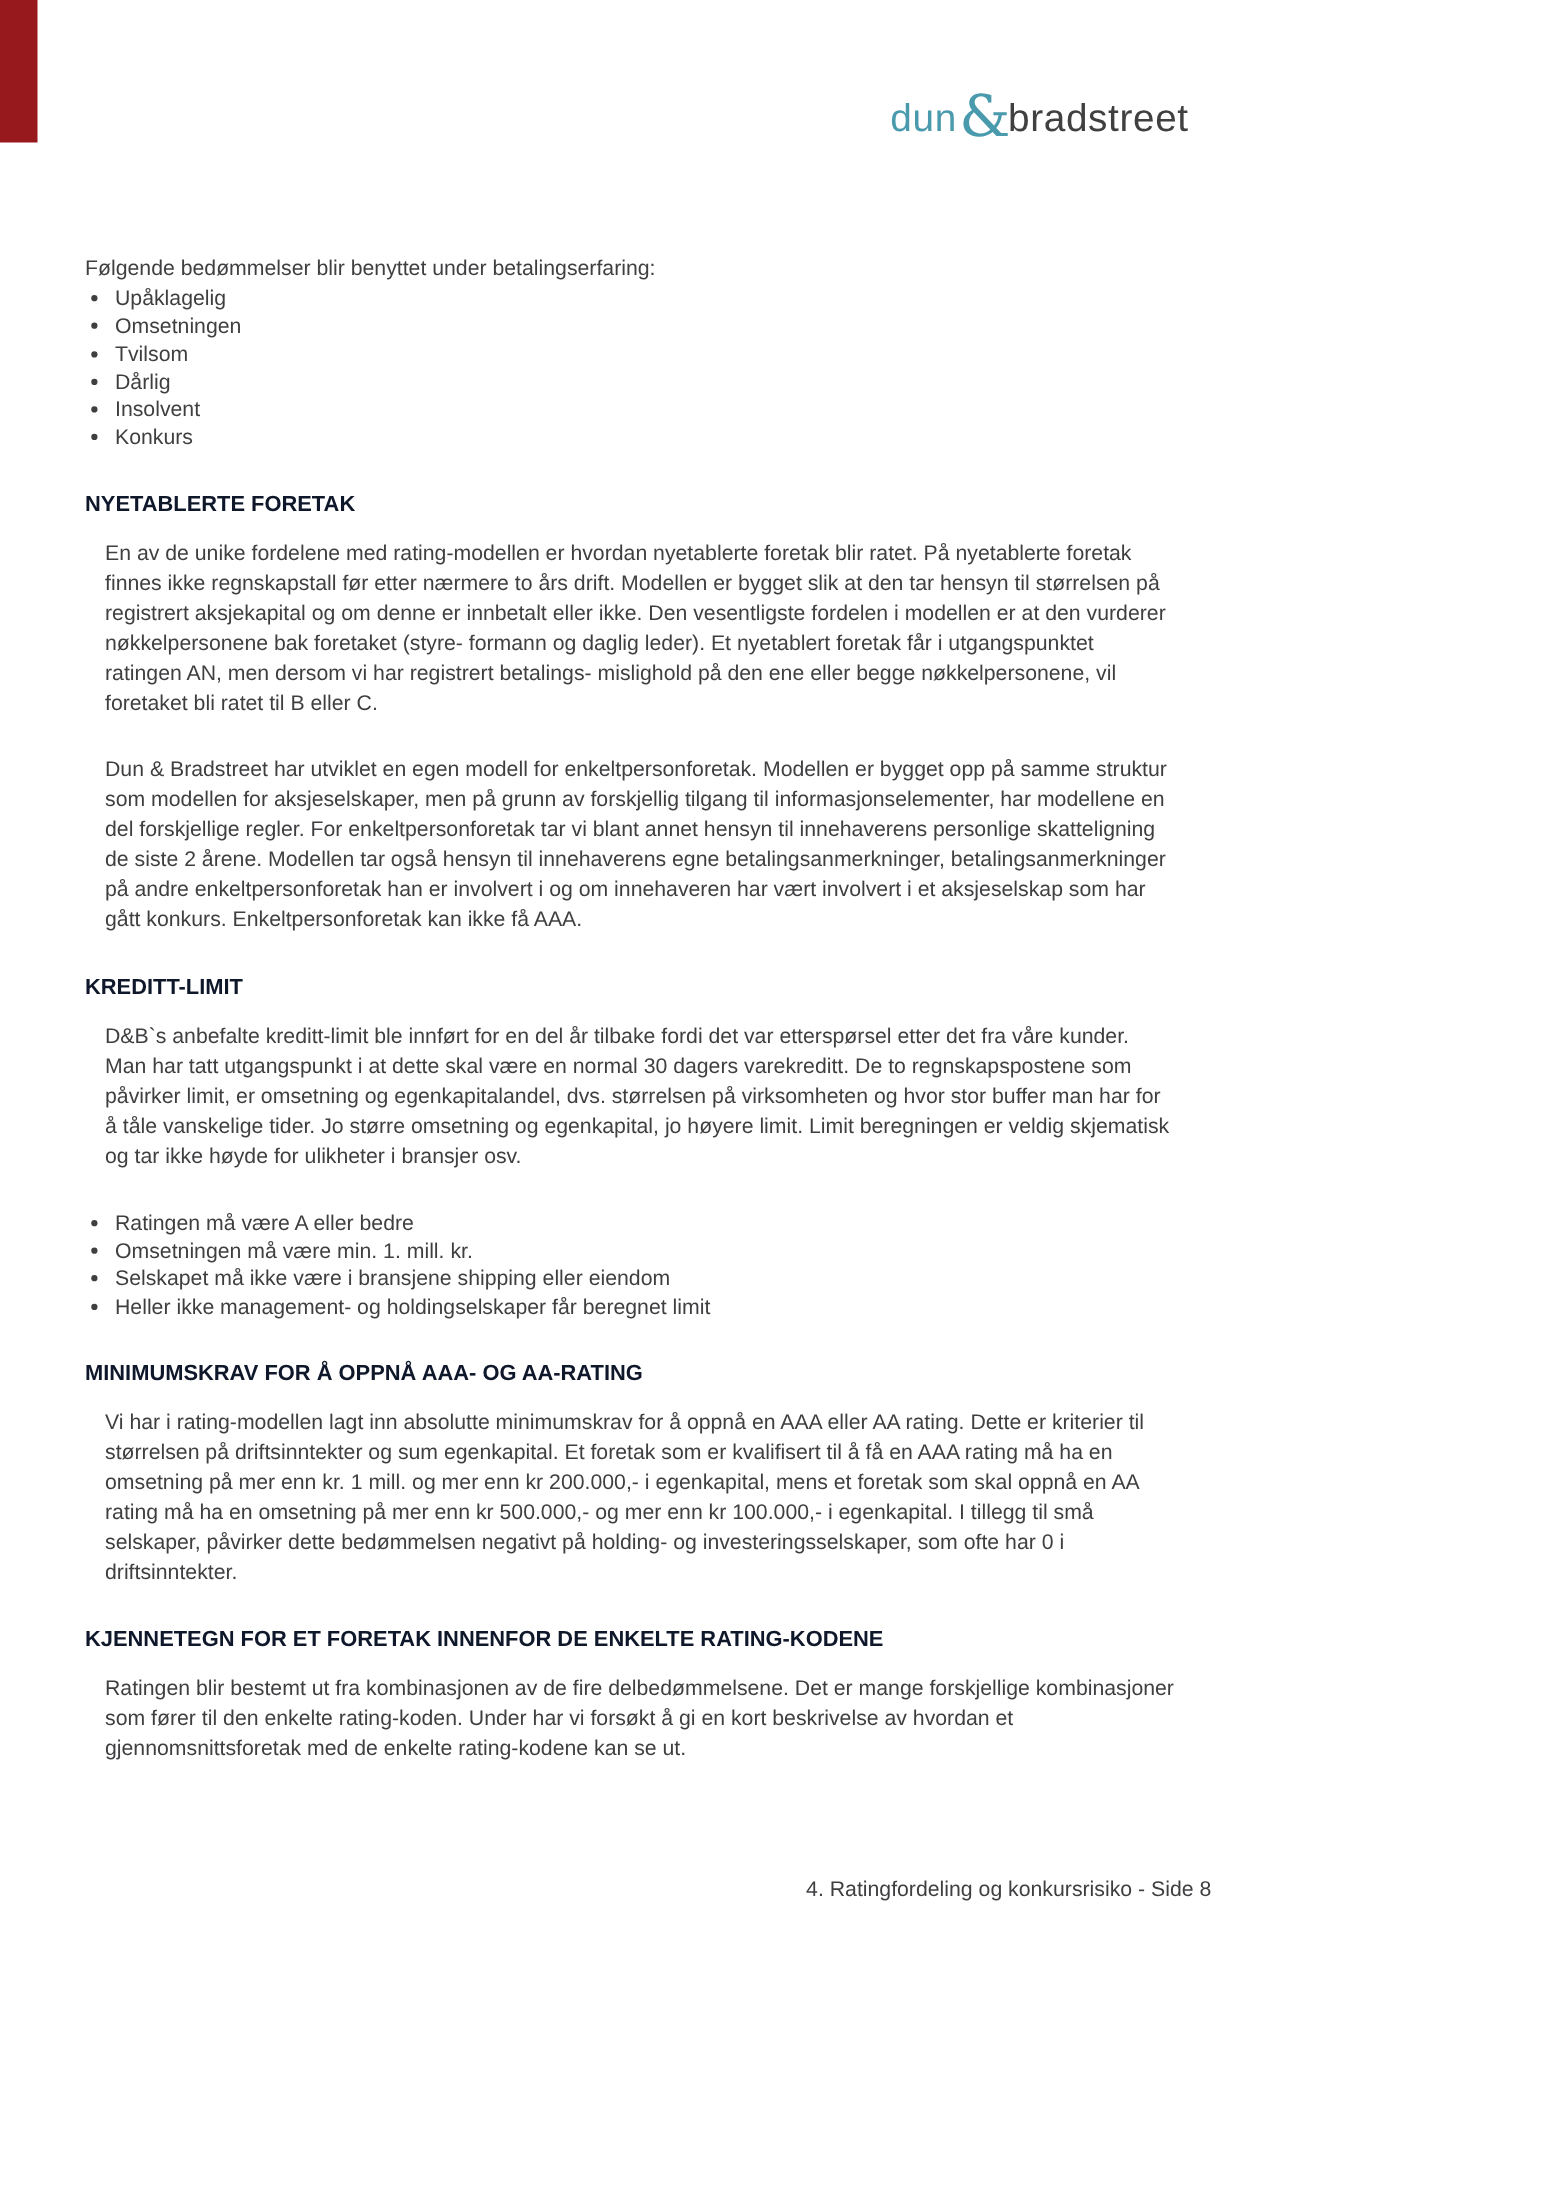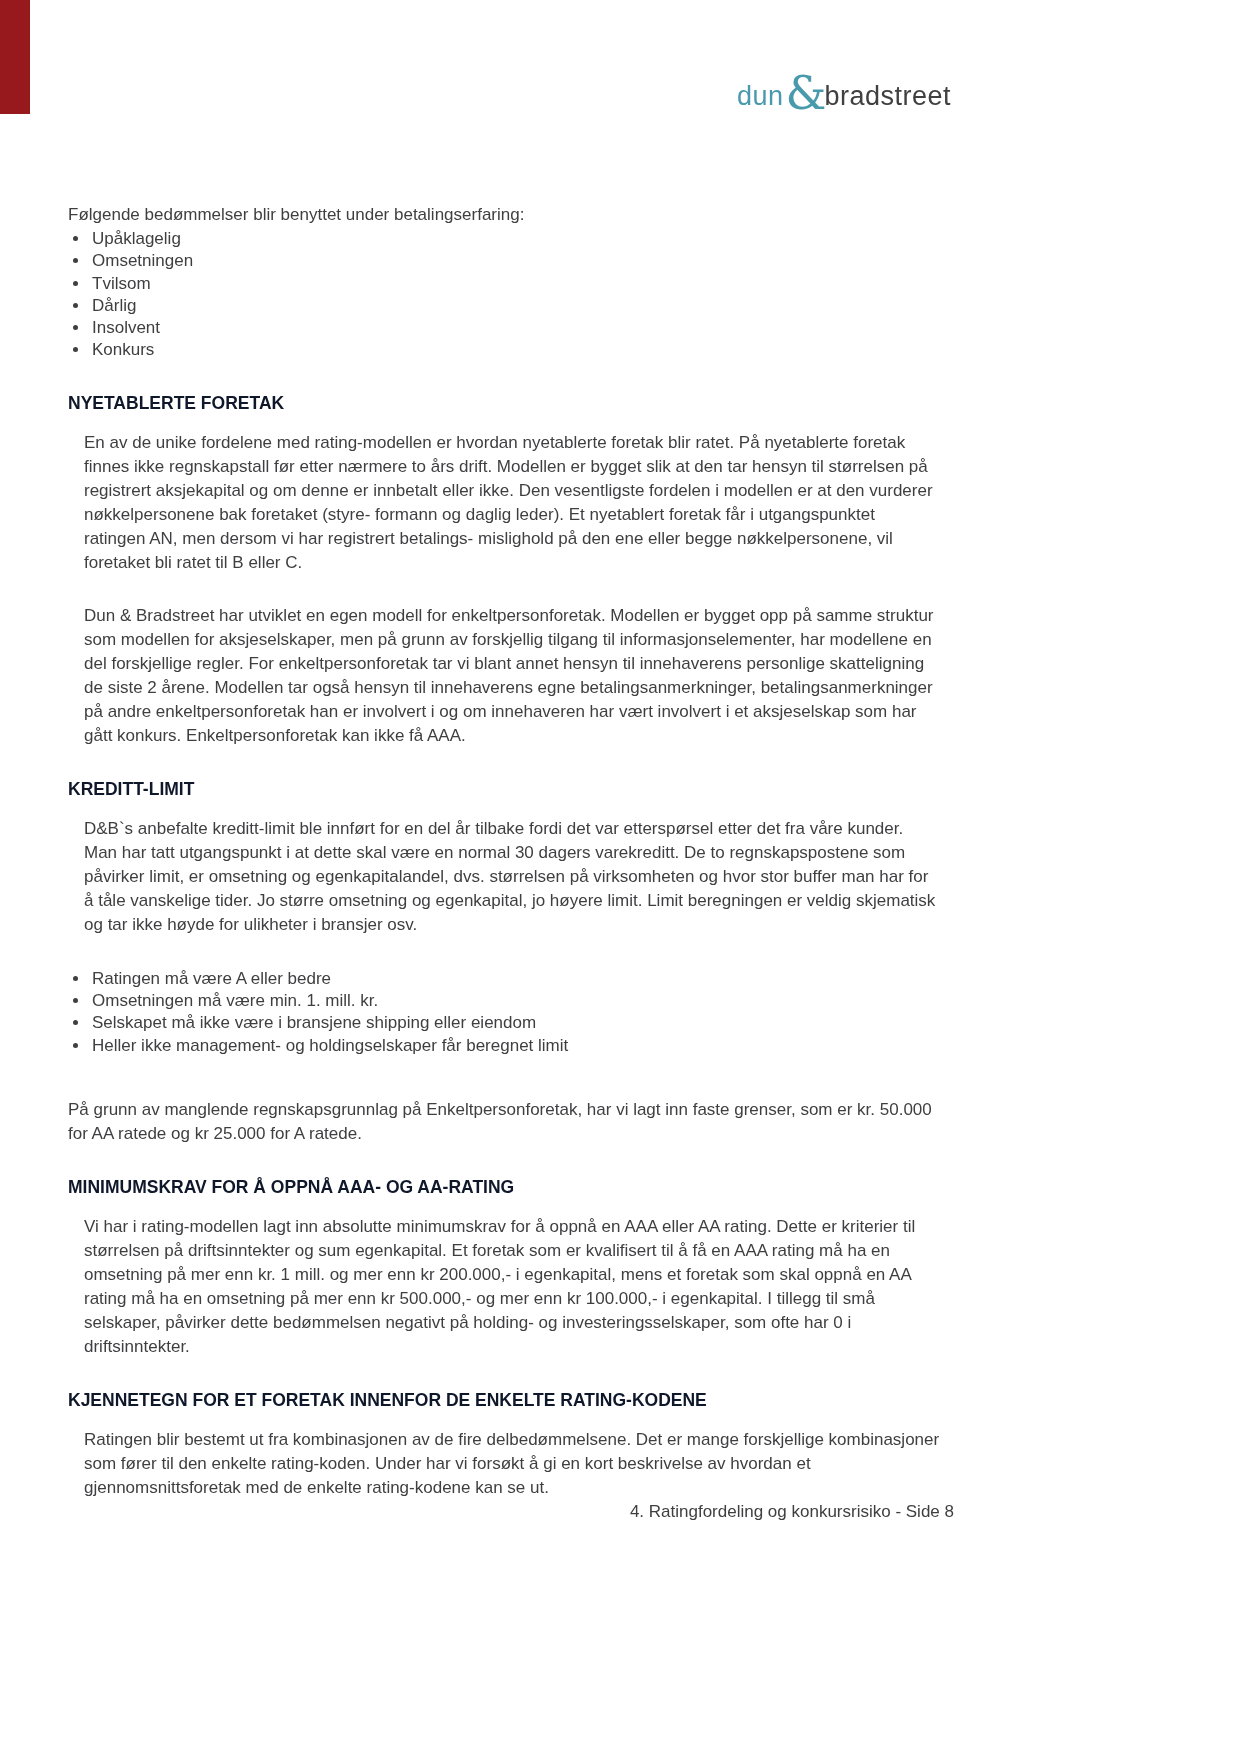--- a/index.html
+++ b/index.html
@@ -29,21 +29,21 @@
   .logo {
     position: absolute;
     top: 66px;
     right: 290px;
     white-space: nowrap;
     display: flex;
     align-items: baseline;
     line-height: 1;
   }
   .logo-word {
-    font-size: 27px;
+    font-size: 31px;
     font-weight: 400;
     letter-spacing: 0.5px;
   }
   .logo-amp {
     font-family: "DejaVu Serif", serif;
     font-size: 46px;
     font-weight: 400;
     margin: 0 -2px 0 2px;
     position: relative;
     top: 4px;
@@ -85,21 +85,21 @@
   }
   .sub-block {
     margin-top: 31px;
   }
   .standalone {
     margin-top: 41px;
   }
   .footer {
     position: absolute;
     top: 1500px;
-    right: 287px;
+    right: 272px;
     font-size: 17px;
     line-height: 24px;
     white-space: nowrap;
   }
 </style>
 </head>
 <body>
 
 <div class="page" style="color: rgb(63, 63, 65);">
 
@@ -139,21 +139,20 @@
 
     <div class="sub-block">
       <ul class="bullets">
         <li>Ratingen må være A eller bedre</li>
         <li>Omsetningen må være min. 1. mill. kr.</li>
         <li>Selskapet må ikke være i bransjene shipping eller eiendom</li>
         <li>Heller ikke management- og holdingselskaper får beregnet limit</li>
       </ul>
     </div>
 
-    <p class="standalone">På grunn av manglende regnskapsgrunnlag på Enkeltpersonforetak, har vi lagt inn faste grenser, som er kr. 50.000 for AA ratede og kr 25.000 for A ratede.</p>
 
     <div class="section">
       <h2>MINIMUMSKRAV FOR Å OPPNÅ AAA- OG AA-RATING</h2>
       <p>Vi har i rating-modellen lagt inn absolutte minimumskrav for å oppnå en AAA eller AA rating. Dette er kriterier til størrelsen på driftsinntekter og sum egenkapital. Et foretak som er kvalifisert til å få en AAA rating må ha en omsetning på mer enn kr. 1 mill. og mer enn kr 200.000,- i egenkapital, mens et foretak som skal oppnå en AA rating må ha en omsetning på mer enn kr 500.000,- og mer enn kr 100.000,- i egenkapital. I tillegg til små selskaper, påvirker dette bedømmelsen negativt på holding- og investeringsselskaper, som ofte har 0 i driftsinntekter.</p>
     </div>
 
     <div class="section">
       <h2>KJENNETEGN FOR ET FORETAK INNENFOR DE ENKELTE RATING-KODENE</h2>
       <p>Ratingen blir bestemt ut fra kombinasjonen av de fire delbedømmelsene. Det er mange forskjellige kombinasjoner som fører til den enkelte rating-koden. Under har vi forsøkt å gi en kort beskrivelse av hvordan et gjennomsnittsforetak med de enkelte rating-kodene kan se ut.</p>
     </div>

